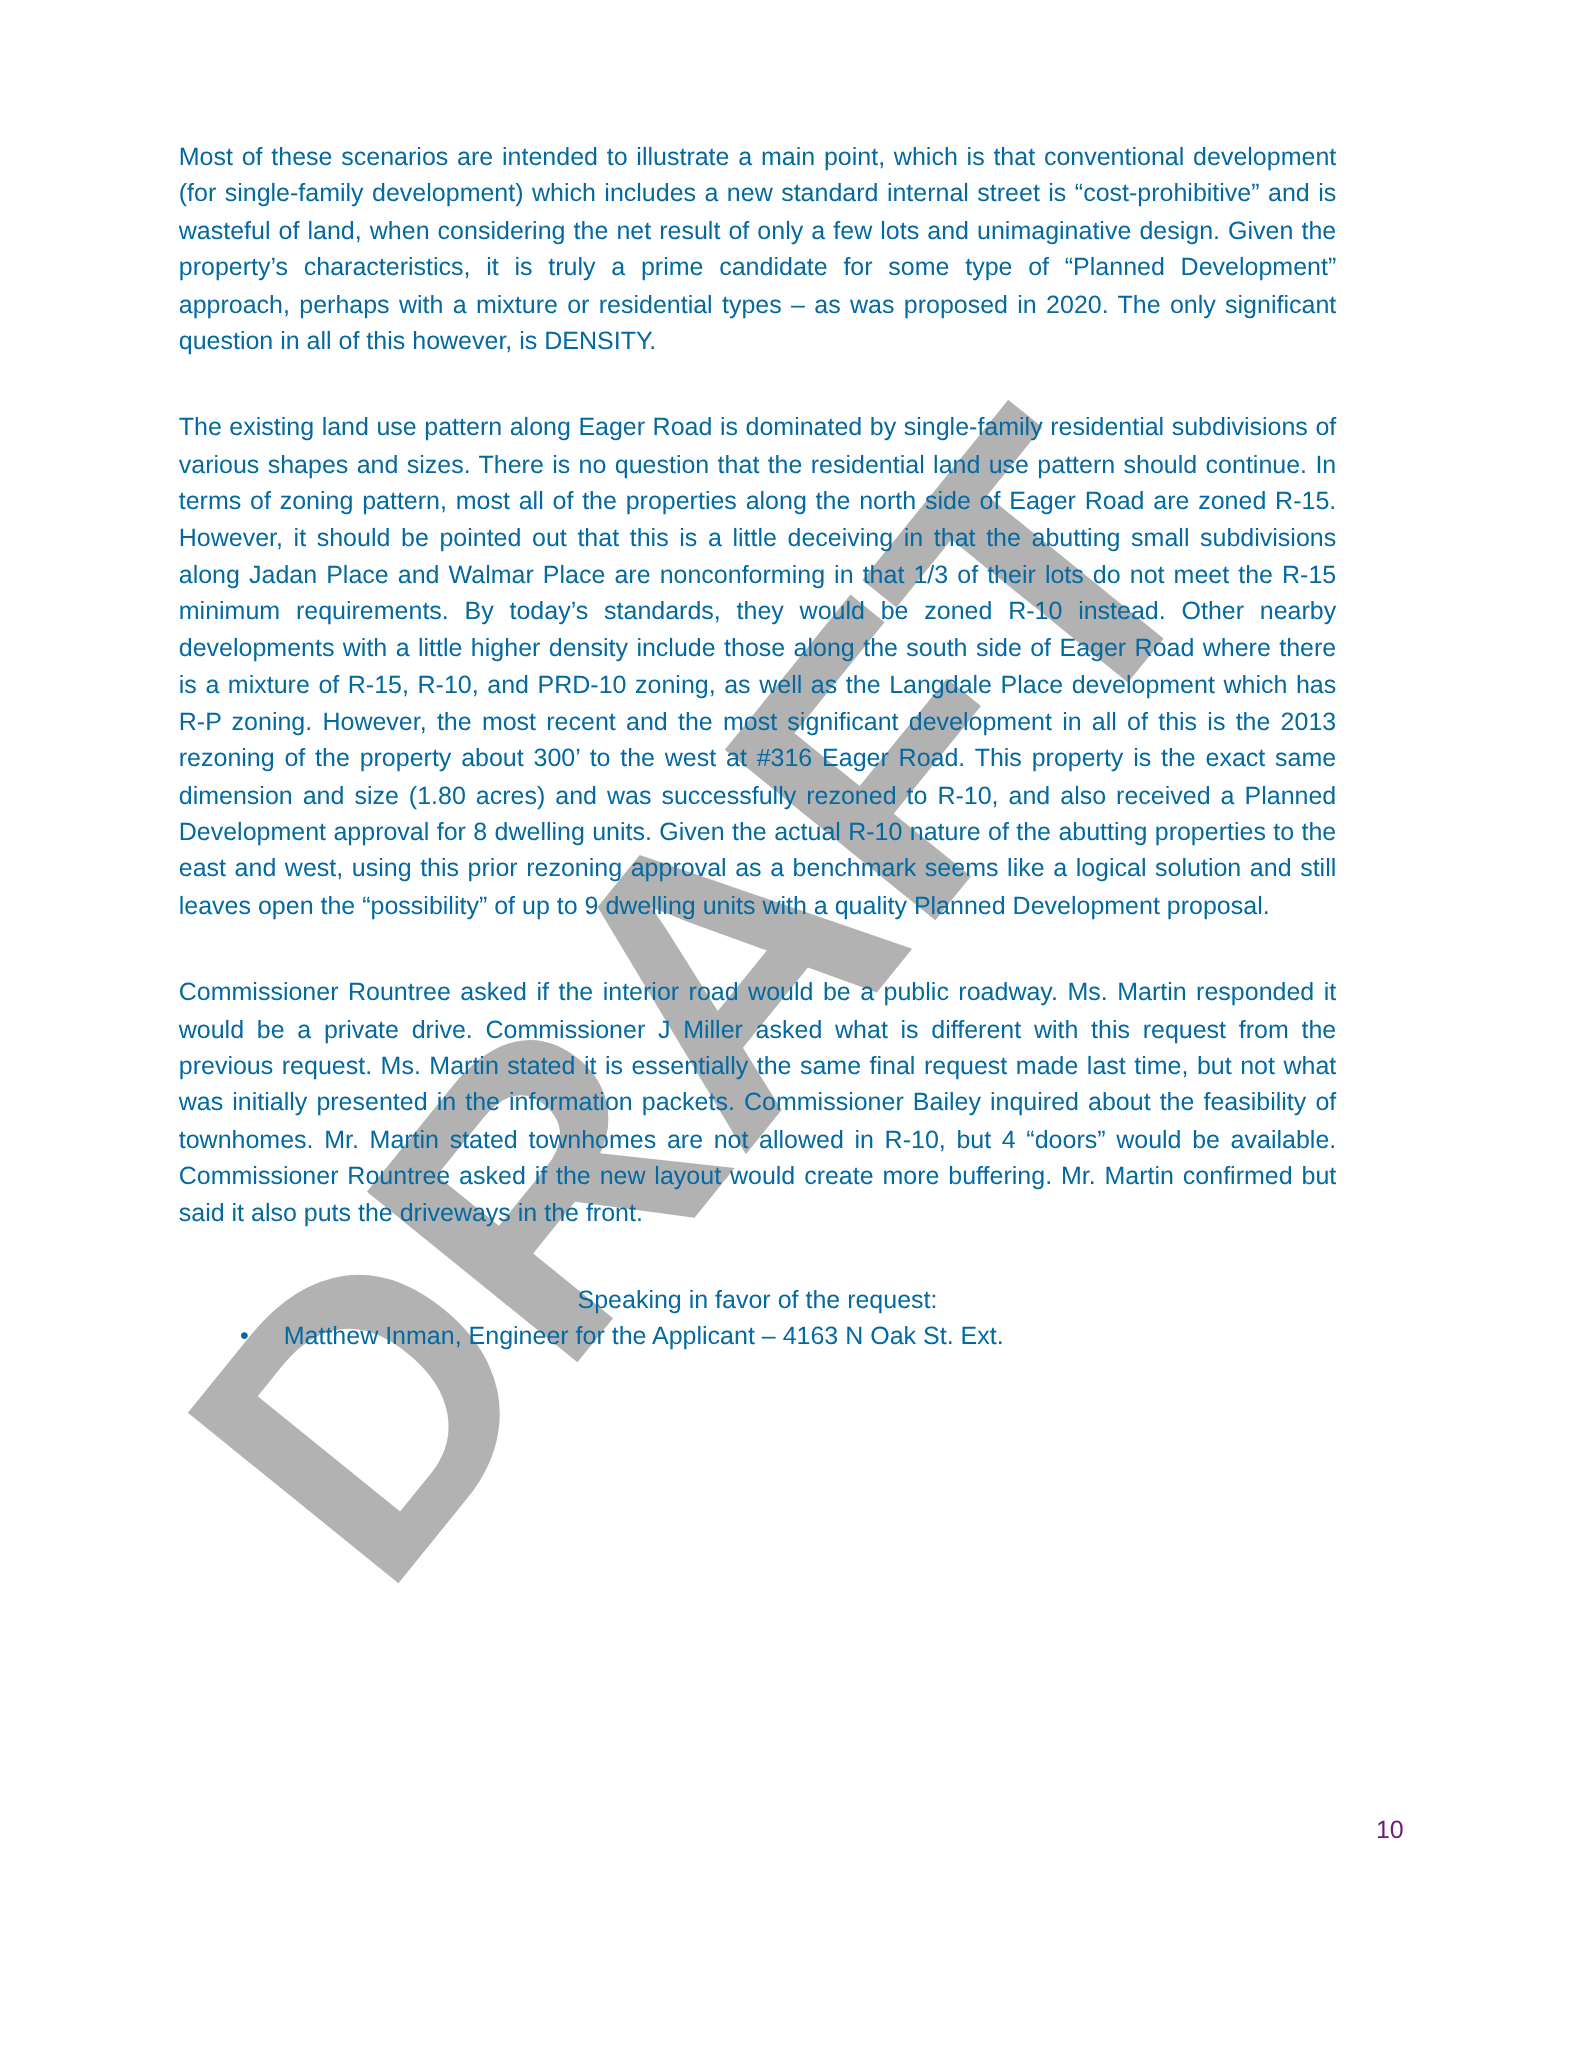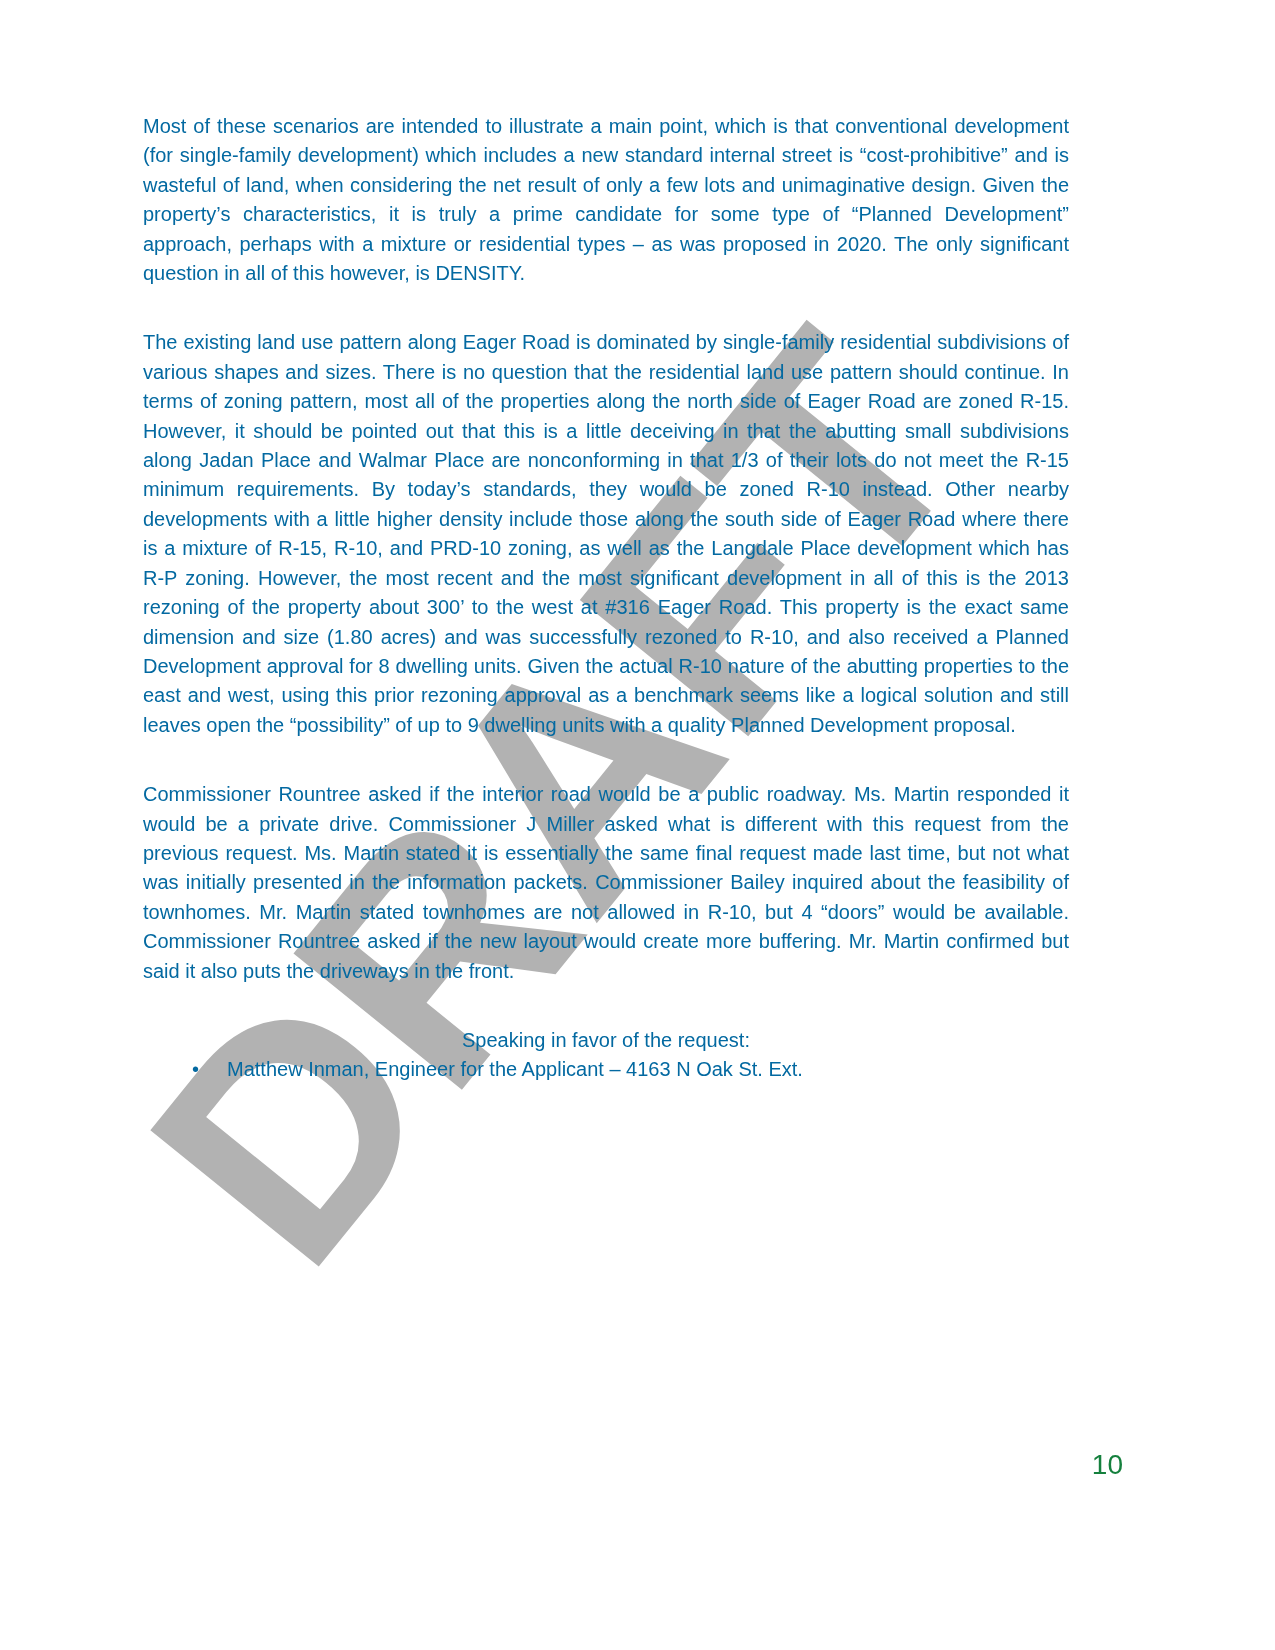--- a/index.html
+++ b/index.html
@@ -54,22 +54,22 @@
   }
   .bullet {
     width: 35px;
     flex: 0 0 35px;
   }
   .pagenum {
     position: absolute;
     right: 152px;
     top: 1450px;
     z-index: 1;
-    color: #15803d;
-    font-size: 28px;
+    color: #701a75;
+    font-size: 20px;
     line-height: 29.4px;
   }
 </style>
 </head>
 <body>
 
 <div class="page">
 
   <div class="watermark" style="color: rgb(178, 178, 178);">DRAFT</div>
 

